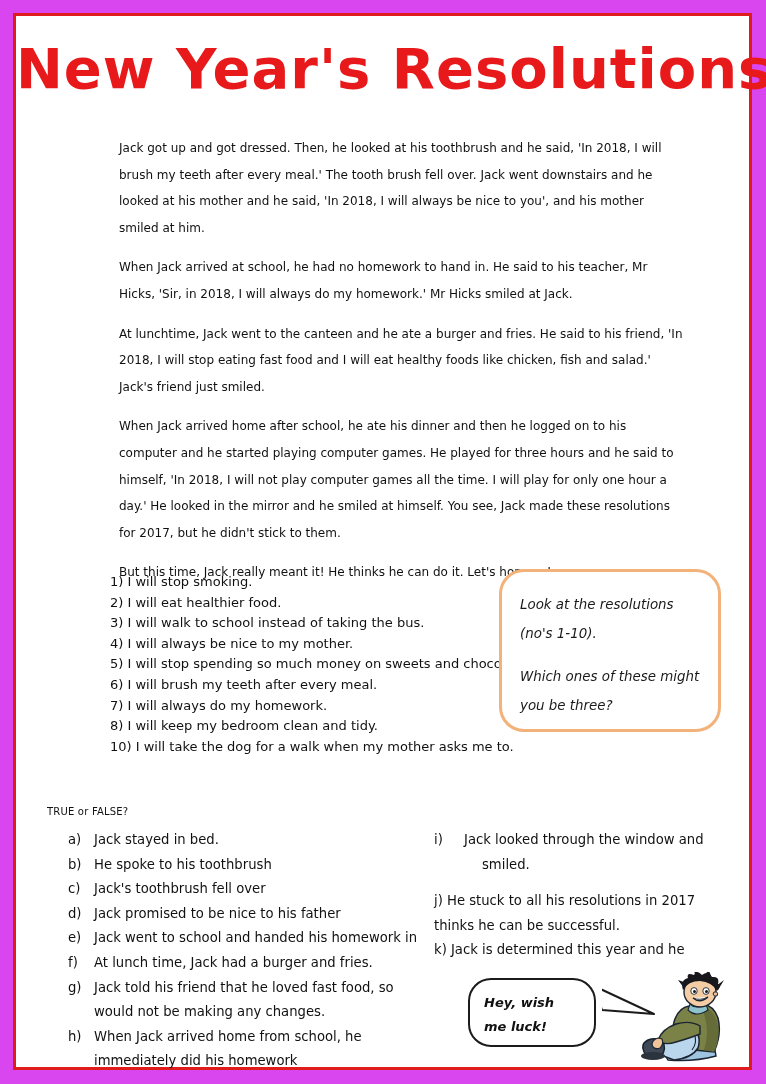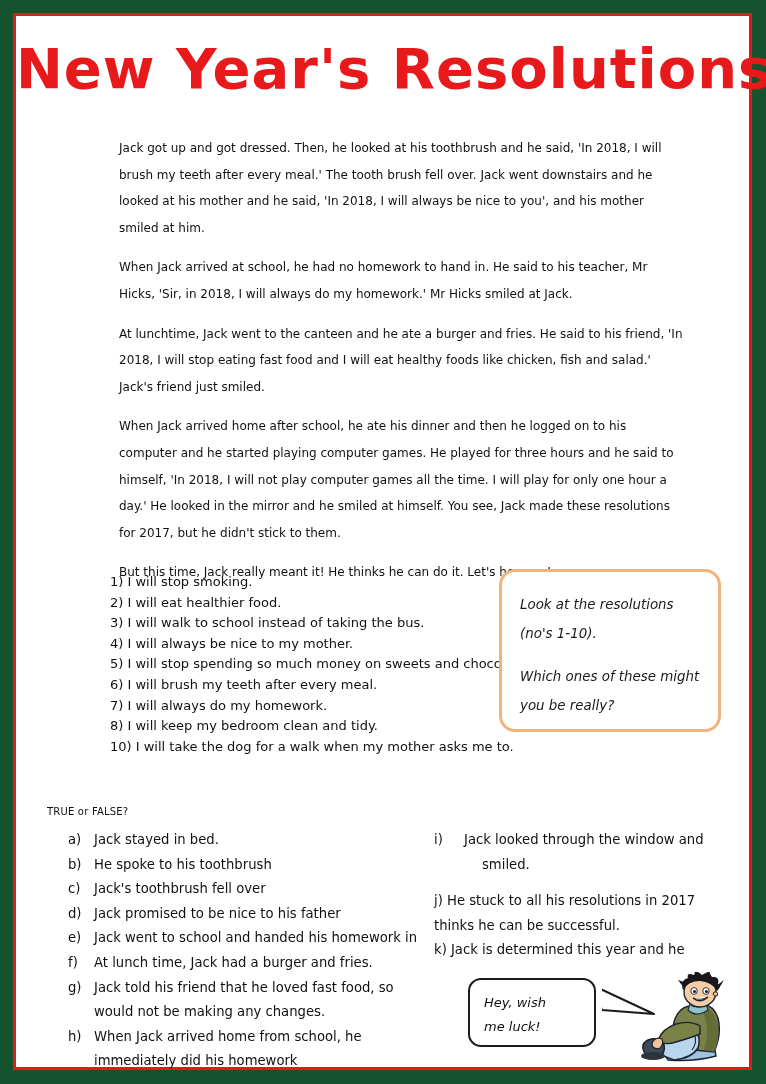--- a/index.html
+++ b/index.html
@@ -13,21 +13,21 @@
     position: relative;
     font-family: "DejaVu Sans", sans-serif;
     overflow: hidden;
   }
 
   #page {
     position: absolute;
     left: 0; top: 0;
     width: 766px;
     height: 1084px;
-    background: #14532d;
+    background: #d946ef;
   }
 
   
   #frame {
     position: absolute;
     left: 13px;
     top: 13px;
     width: 739px;
     height: 1057px;
     border: 3px solid #e01b1b;
@@ -91,21 +91,21 @@
   }
 
   
   #callout {
     position: absolute;
     left: 483px;
     top: 553px;
     width: 222px;
     height: 163px;
     border: 3px solid #f2b27a;
-    border-radius: 16px;
+    border-radius: 25px;
     box-sizing: border-box;
     background: #ffffff;
     padding: 18px 0 0 18px;
   }
   #callout .co-line {
     font-size: 13.4px;
     line-height: 29px;
     color: #1a1a1a;
     font-style: italic;
     white-space: nowrap;
@@ -179,25 +179,26 @@
   }
 
   
   #bubble {
     position: absolute;
     left: 452px;
     top: 962px;
     width: 128px;
     height: 69px;
     border: 2px solid #1b1b1b;
-    border-radius: 13px;
+    border-radius: 23px;
     box-sizing: border-box;
     background: #ffffff;
     padding: 11px 4px 0 14px;
     z-index: 4;
+    font-weight: bold;
   }
   #bubble .bub-line {
     font-size: 13px;
     line-height: 24px;
     font-style: italic;
     color: #111111;
     white-space: nowrap;
   }
   #bubble-tail {
     position: absolute;
@@ -260,21 +261,21 @@
       <div class="res-item">7) I will always do my homework.</div>
       <div class="res-item">8) I will keep my bedroom clean and tidy.</div>
       <div class="res-item">10) I will take the dog for a walk when my mother asks me to.</div>
     </div>
 
     <div id="callout">
       <div class="co-line">Look at the resolutions</div>
       <div class="co-line">(no's 1-10).</div>
       <div class="co-gap"></div>
       <div class="co-line">Which ones of these might</div>
-      <div class="co-line">you be really?</div>
+      <div class="co-line">you be three?</div>
     </div>
 
     <div id="tf-heading">TRUE or FALSE?</div>
 
     <div id="tf-left">
       <div class="tf-row">
         <span class="tf-key">a)</span>
         <span class="tf-txt">Jack stayed in bed.</span>
       </div>
       <div class="tf-row">

